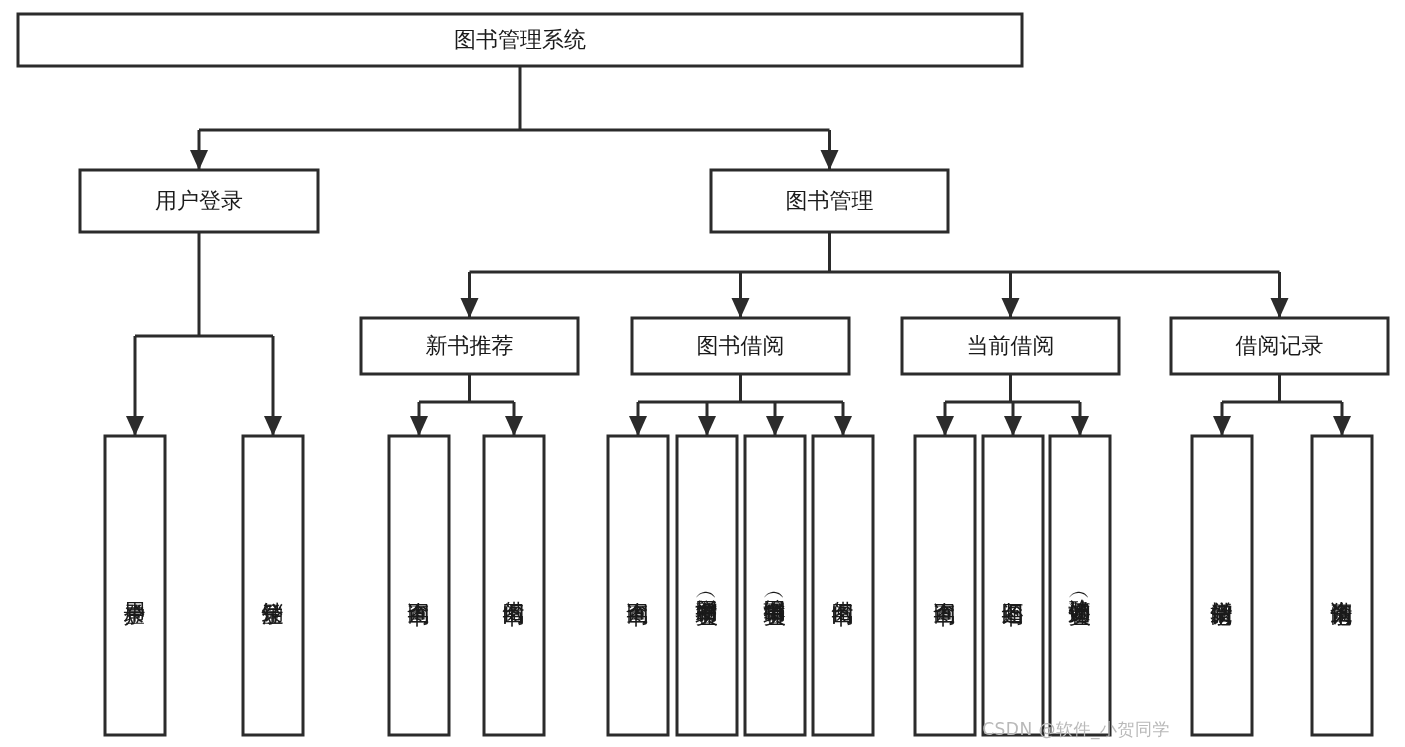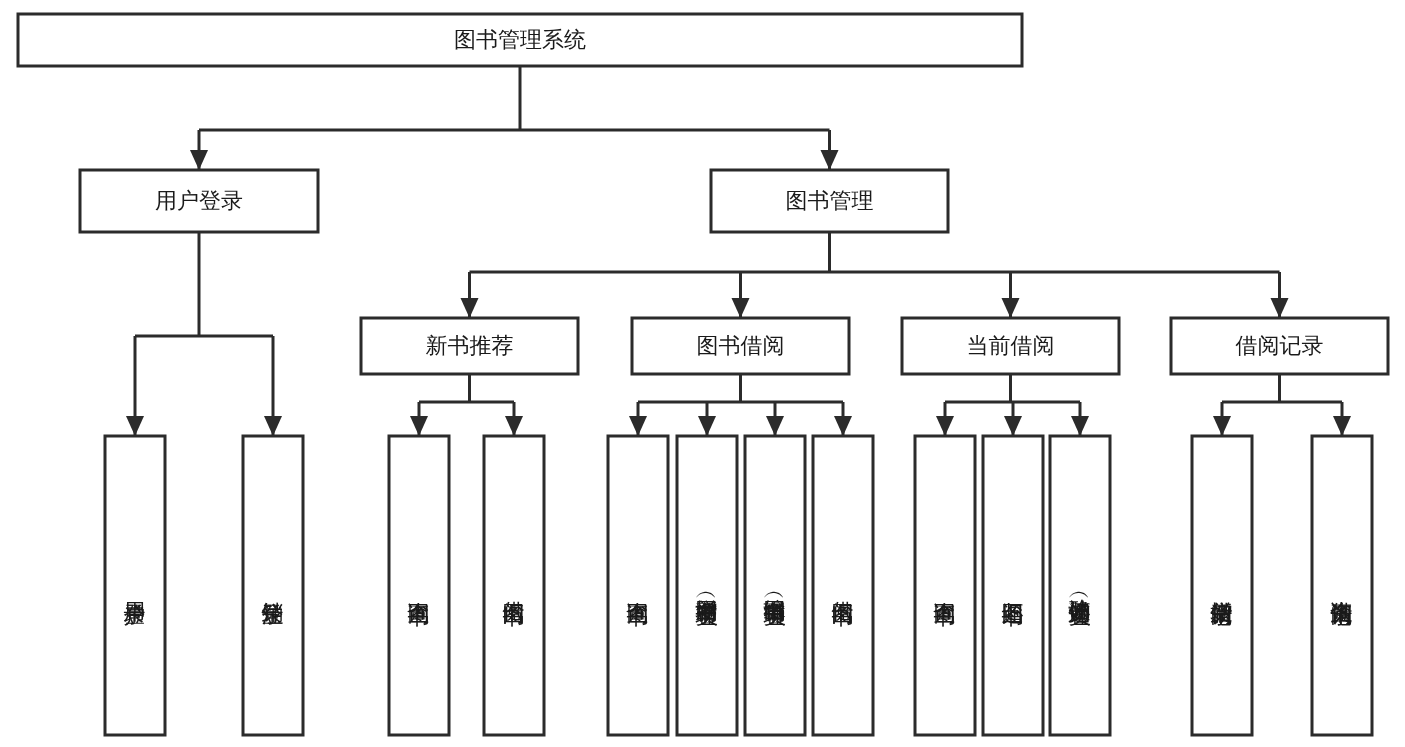--- a/index.html
+++ b/index.html
@@ -244,13 +244,14 @@
         <span class="leaf-label-text">确认归还（管理员）</span>
       </div>
       <div class="leaf-label-box" style="left: 1192px; top: 436px; width: 60px; height: 299px;">
         <span class="leaf-label-text">新增借阅记录</span>
       </div>
       <div class="leaf-label-box" style="left: 1312px; top: 436px; width: 60px; height: 299px;">
         <span class="leaf-label-text">查询借阅记录</span>
       </div>
     </div>
 
+  <div class="watermark">CSDN @软件_小贺同学</div>
 </div>
 
 </body></html>

